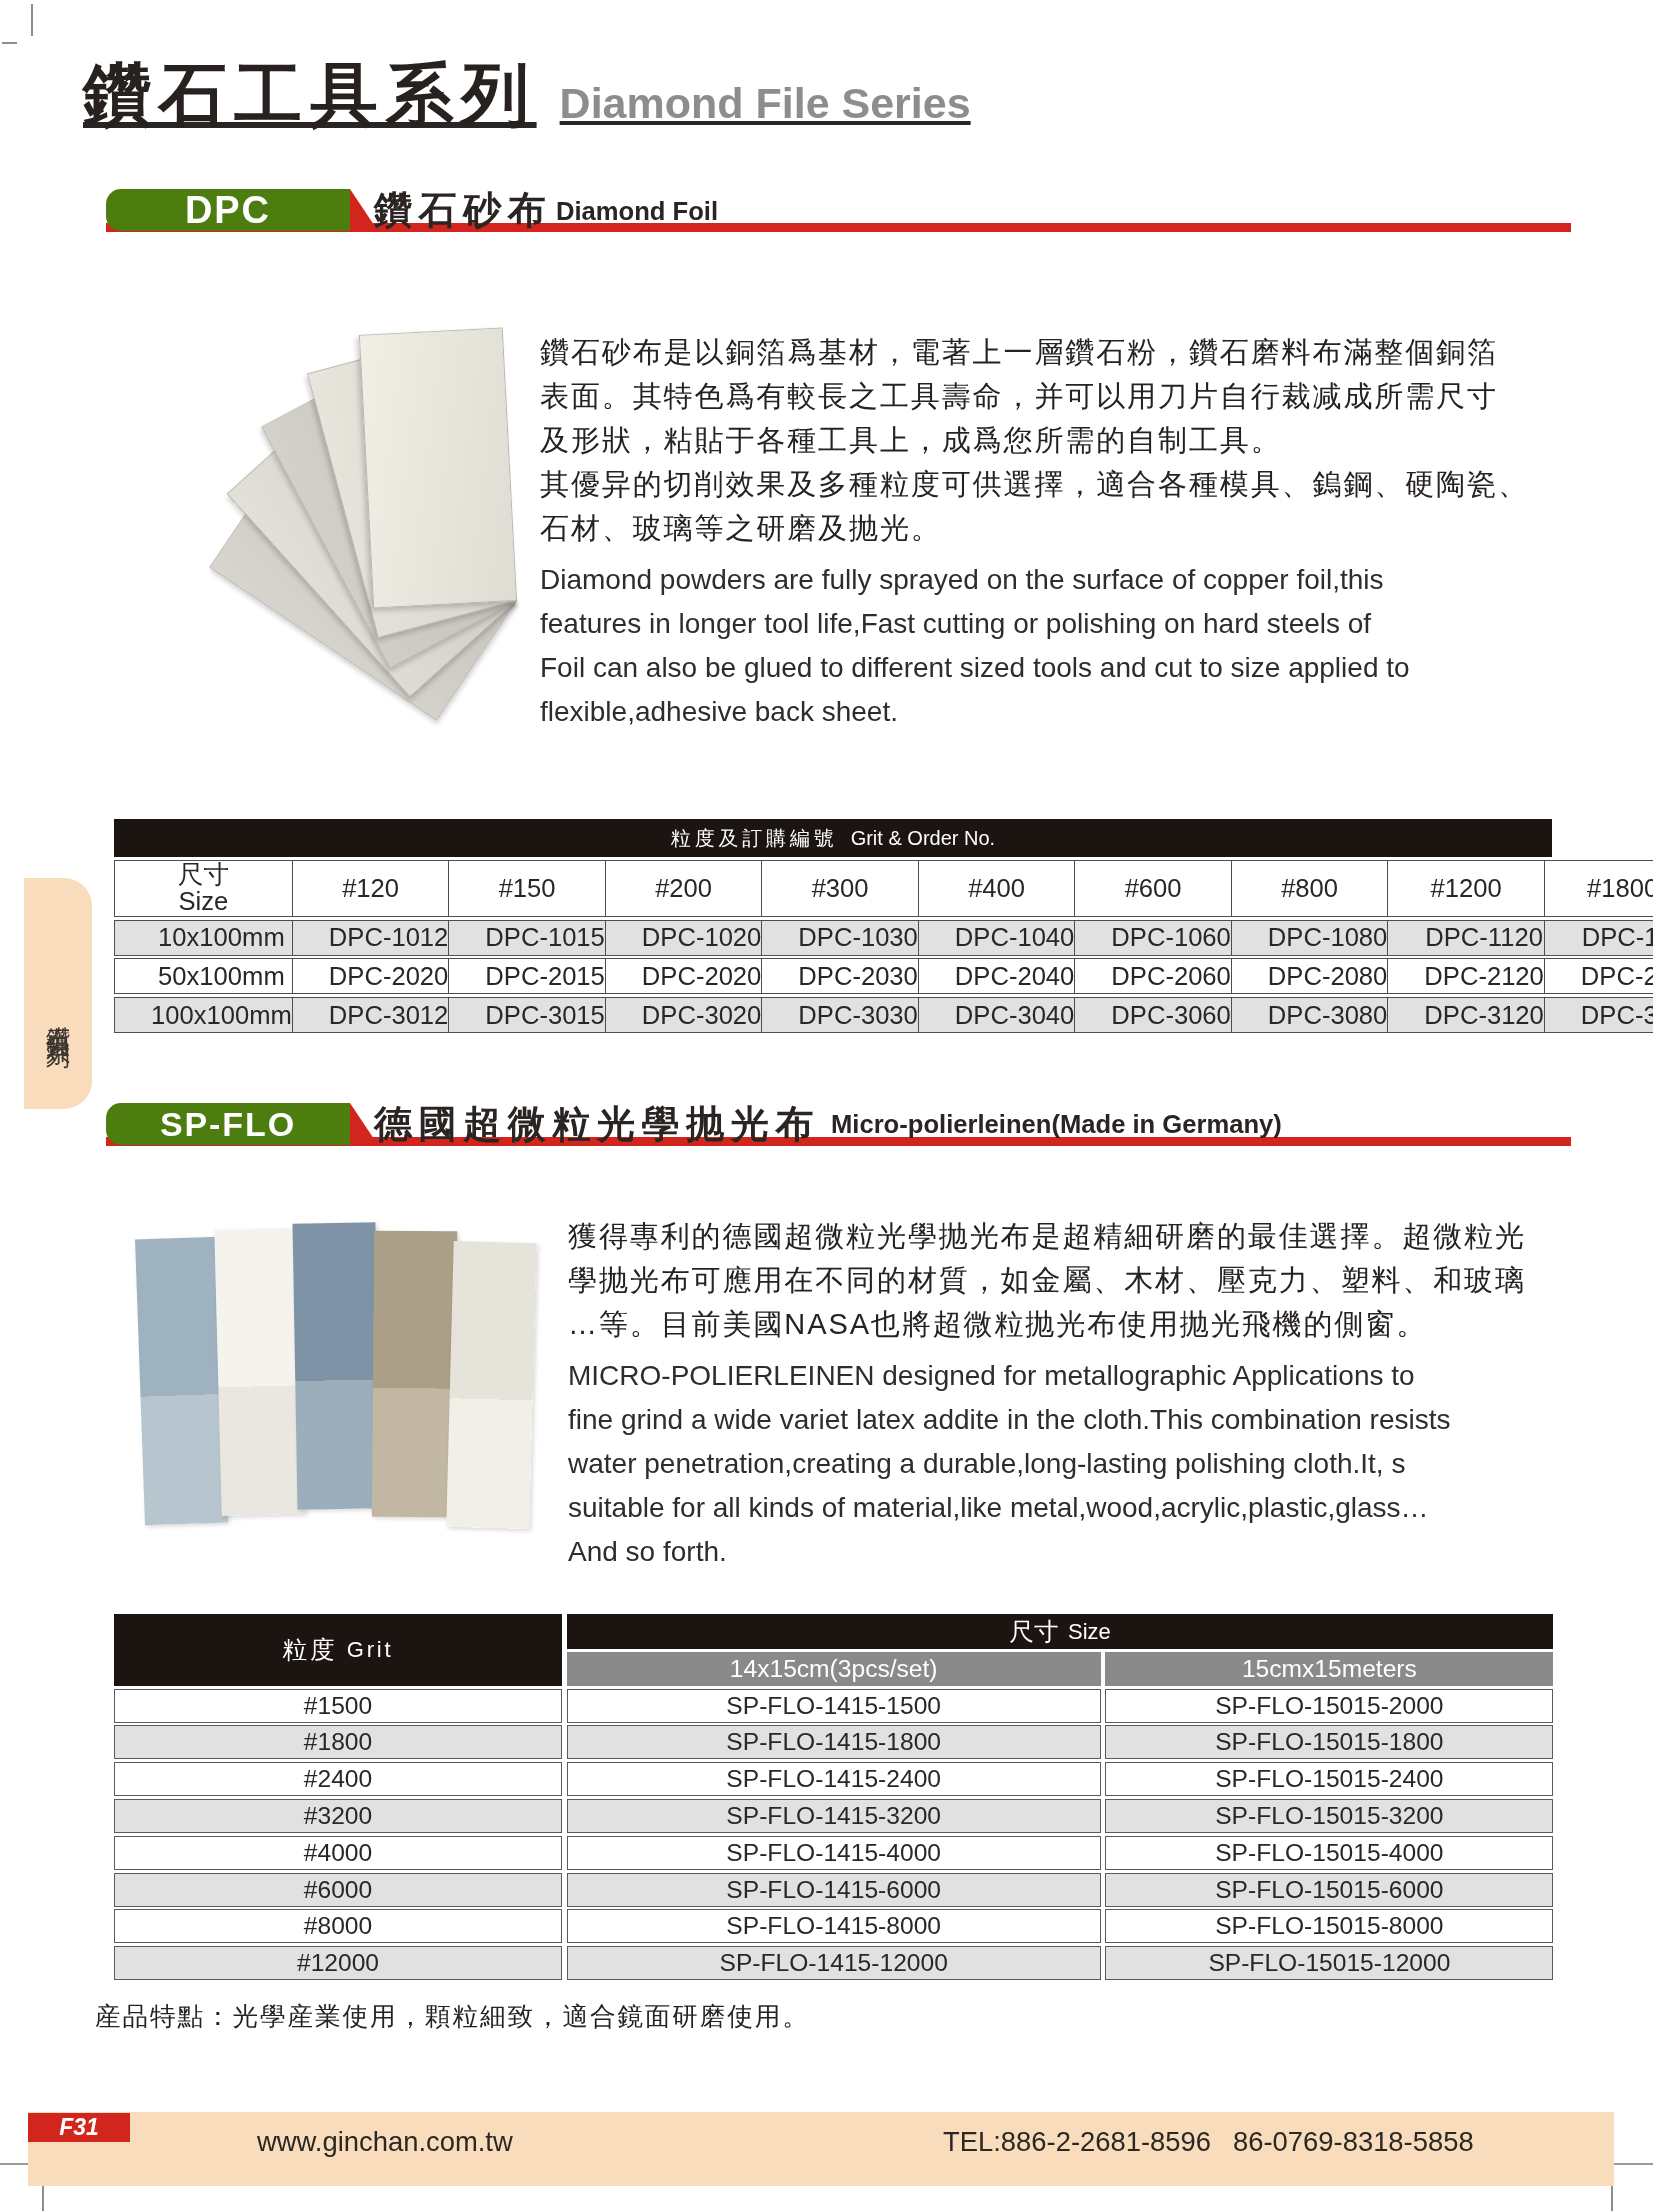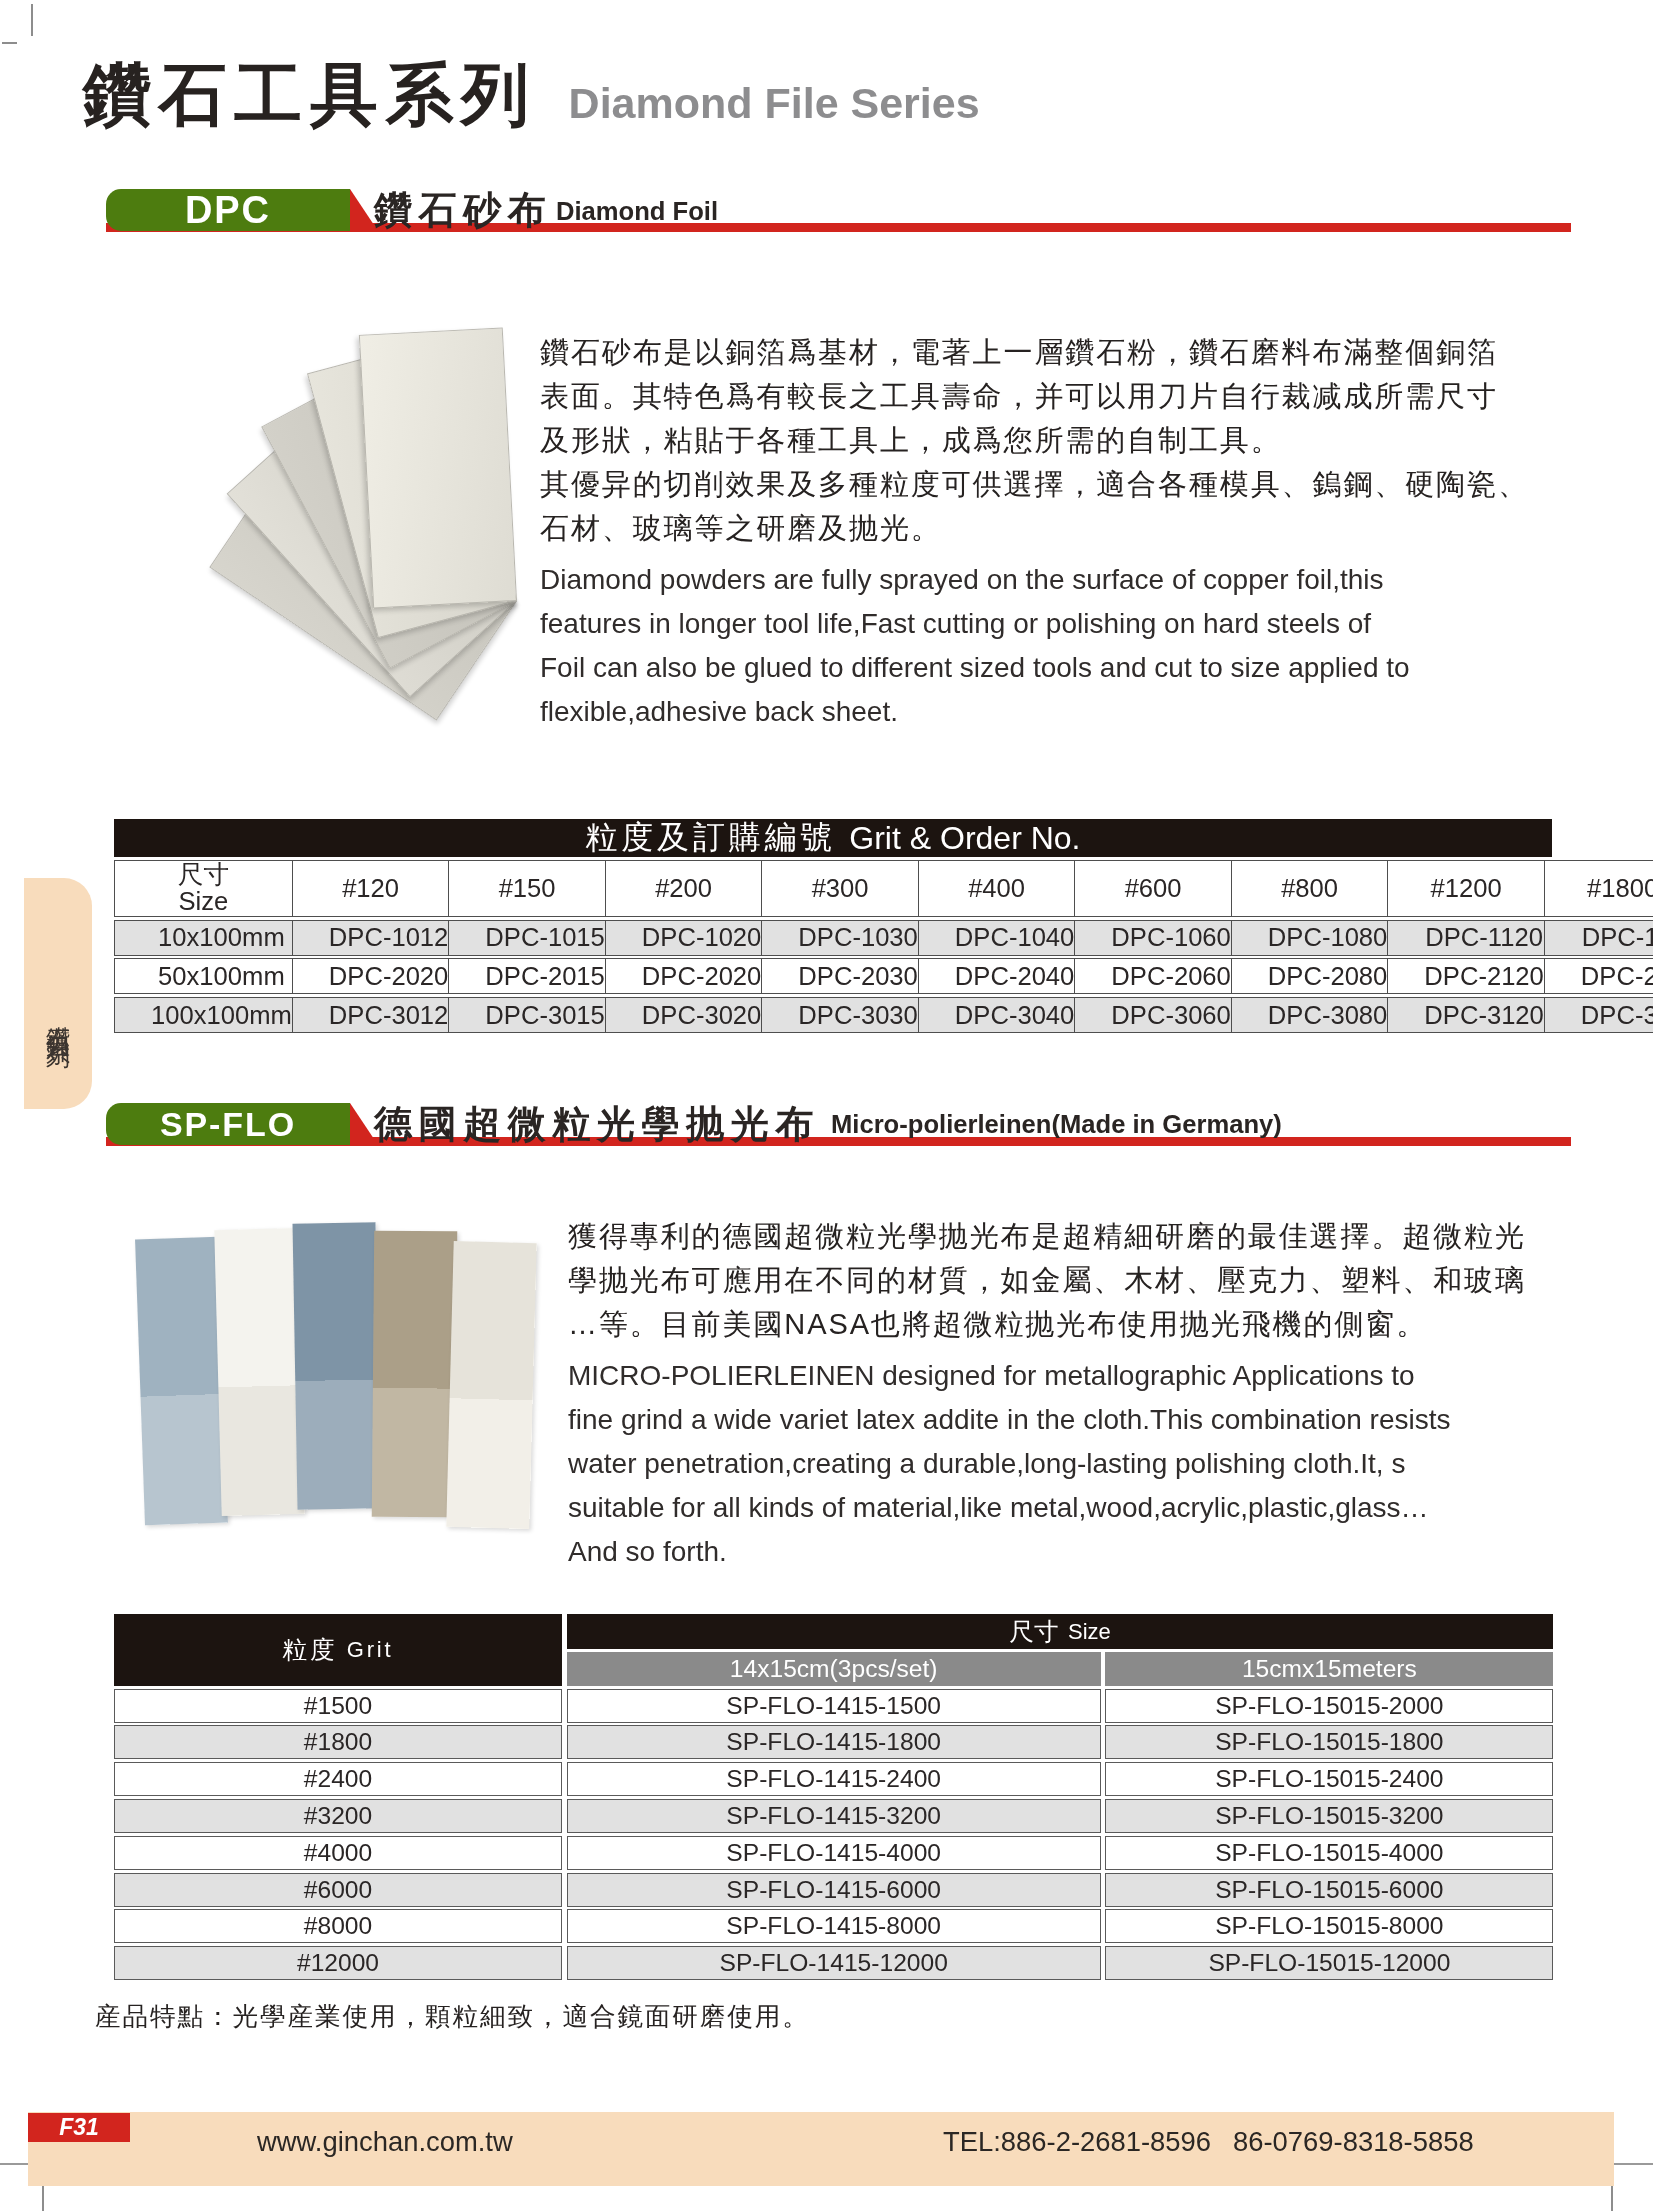--- a/index.html
+++ b/index.html
@@ -7,21 +7,21 @@
     width:1653px;height:2212px;background:#ffffff;
     font-family:"Liberation Sans","DejaVu Sans",sans-serif;
     color:#2a2626;position:relative;overflow:hidden;
   }
   #page{position:absolute;inset:0;width:1653px;height:2212px;}
 
   
   .mark{position:absolute;background:#8d8d8d;}
 
   
-  .title-row{position:absolute;left:83px;top:55px;display:flex;align-items:flex-end;gap:32px;}
+  .title-row{position:absolute;left:83px;top:55px;display:flex;align-items:flex-end;gap:23px;text-decoration:underline;}
   .title-zh{font-size:68px;font-weight:bold;color:#272220;letter-spacing:7.6px;line-height:79px;}
   .title-en{font-size:43px;font-weight:bold;color:#8d8d8f;line-height:62px;}
 
   
   .tab-rect{position:absolute;width:244px;height:42px;background:#4d7c0f;
     border-radius:15px 0 0 15px;display:flex;align-items:center;justify-content:center;}
   .tab-rect .tab-label{color:#ffffff;font-size:38px;font-weight:bold;letter-spacing:1.9px;}
   .tab-slant{position:absolute;width:0;height:0;border-bottom:42px solid #d2251e;border-right:28px solid transparent;}
   .banner-line{position:absolute;height:8.5px;background:#d2251e;}
   .banner-zh{position:absolute;font-size:38px;font-weight:bold;color:#2a2523;letter-spacing:6.6px;white-space:nowrap;}
@@ -47,21 +47,21 @@
   .cloths{position:absolute;left:140px;top:1223px;width:397px;height:317px;}
   .strip{position:absolute;width:83px;height:286px;box-shadow:1.9px 1.9px 4.7px rgba(0,0,0,0.15);}
   .c1{left:0;  top:15px;transform:rotate(-2deg);background:linear-gradient(180deg,#9fb2c0 0 55%,#b7c5cf 55% 100%);}
   .c2{left:78px; top:5.7px;transform:rotate(-1.5deg);background:linear-gradient(180deg,#f4f3ee 0 55%,#e9e7e0 55% 100%);}
   .c3{left:155px;top:0;  transform:rotate(-1deg);background:linear-gradient(180deg,#7e94a6 0 55%,#9cadbb 55% 100%);}
   .c4{left:233px;top:7.6px;transform:rotate(0.5deg);background:linear-gradient(180deg,#ab9f88 0 55%,#c1b7a3 55% 100%);}
   .c5{left:310px;top:19px;transform:rotate(1.5deg);background:linear-gradient(180deg,#e6e3da 0 55%,#f2efe8 55% 100%);}
 
   
   .t1{position:absolute;left:114px;top:819px;width:1438px;}
-  .t1-title{height:38px;background:#1c1410;color:#ffffff;display:flex;align-items:center;justify-content:center;gap:13.2px;font-size:32px;}
+  .t1-title{height:38px;background:#1c1410;color:#ffffff;display:flex;align-items:center;justify-content:center;gap:13.2px;font-size:20px;}
   .t1-title .tzh{letter-spacing:3.8px;}
   .t1-grid{display:grid;grid-template-columns:repeat(10,1fr);row-gap:2.8px;margin-top:2.8px;}
   .t1c{border:1.9px solid #4e4e4e;border-left:none;display:flex;align-items:center;justify-content:center;
        font-size:25.6px;white-space:nowrap;}
   .t1c:nth-child(10n+1){border-left:1.9px solid #4e4e4e;}
   .t1h{height:55px;background:#ffffff;flex-direction:column;line-height:27.4px;}
   .t1d{height:34px;padding-left:36px;}
   .rA{background:#e1e1e1;}
   .rB{background:#ffffff;}
 

